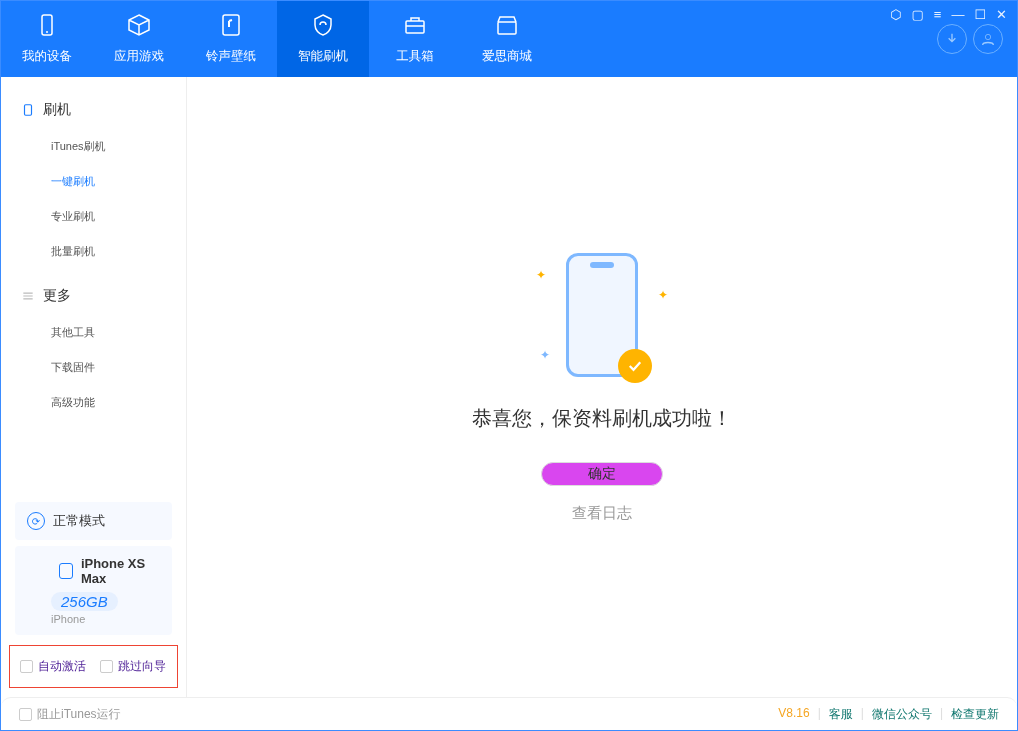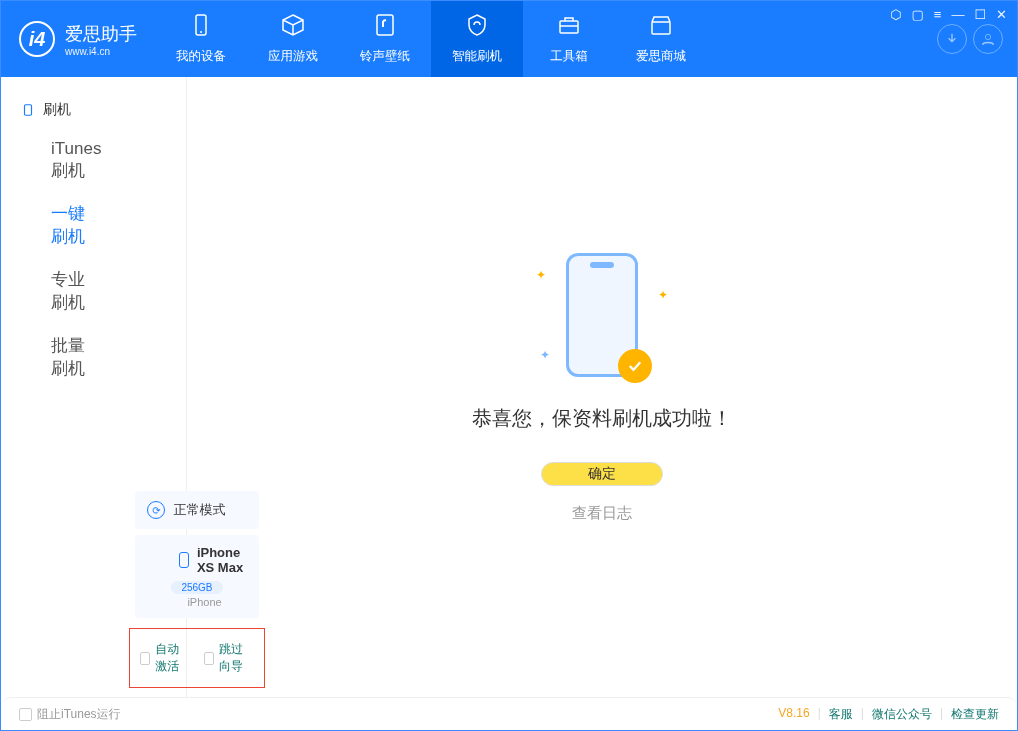--- a/index.html
+++ b/index.html
@@ -16,74 +16,67 @@
 .nav-tab.active { background: #0066e6; }
 .nav-tab svg { width: 24px; height: 24px; }
 
 .header-right { display: flex; align-items: center; gap: 6px; padding-right: 14px; }
 .hr-top { position: absolute; top: 6px; right: 10px; display: flex; gap: 10px; }
 .hr-top span { cursor: pointer; opacity: 0.9; font-size: 13px; }
 .hr-circle { width: 30px; height: 30px; border: 1.5px solid #6bb0ff; border-radius: 50%; display: flex; align-items: center; justify-content: center; cursor: pointer; }
 .hr-circle svg { width: 16px; height: 16px; stroke: #9ccaff; fill: none; }
 
 .body { display: flex; height: calc(100% - 76px - 32px); }
-.sidebar { width: 186px; border-right: 1px solid #eee; display: flex; flex-direction: row; padding-top: 14px; }
+.sidebar { width: 186px; border-right: 1px solid #eee; display: flex; flex-direction: column; padding-top: 14px; }
 .side-section { margin-bottom: 8px; }
 .side-header { display: flex; align-items: center; gap: 8px; padding: 10px 20px; font-size: 14px; color: #333; }
 .side-header svg { width: 14px; height: 14px; }
-.side-item { padding: 10px 20px 10px 50px; font-size: 17px; color: #555; cursor: pointer; }
+.side-item { padding: 10px 20px 10px 50px; font-size: 11px; color: #555; cursor: pointer; }
 .side-item.active { color: #1a7cff; }
 
 .sidebar-bottom { margin-top: auto; }
 .mode-box, .device-box { background: #f6f9ff; margin: 6px 14px; border-radius: 4px; padding: 10px 12px; font-size: 13px; }
 .mode-box { display: flex; align-items: center; gap: 8px; color: #333; }
 .mode-icon { width: 18px; height: 18px; border: 1.5px solid #1a7cff; border-radius: 50%; display: flex; align-items: center; justify-content: center; color: #1a7cff; font-size: 10px; }
 .device-box { color: #333; }
 .device-row1 { display: flex; align-items: center; gap: 8px; font-weight: 600; font-size: 13px; padding-left: 32px; }
 .device-icon { width: 16px; height: 16px; border: 1.5px solid #1a7cff; border-radius: 3px; display: inline-block; }
-.device-badge { display: inline-block; background: #e6f0ff; color: #1a7cff; border-radius: 10px; padding: 1px 10px; font-size: 10px; margin: 6px 0 2px 24px; }
-.device-sub { font-size: 11px; color: #999; margin-left: 40px; }
+.device-badge { display: inline-block; background: #e6f0ff; color: #1a7cff; border-radius: 10px; padding: 1px 10px; font-size: 15px; margin: 6px 0 2px 24px; font-style: italic; }
+.device-sub { font-size: 11px; color: #999; margin-left: 24px; }
 
 .red-box { border: 1.5px solid #e43; margin: 10px 8px; padding: 12px 10px; display: flex; gap: 14px; align-items: center; }
-.chk { display: flex; align-items: center; gap: 5px; font-size: 12px; color: #0f766e; cursor: pointer; }
+.chk { display: flex; align-items: center; gap: 5px; font-size: 12px; color: #4c1d95; cursor: pointer; }
 .chk-box { width: 13px; height: 13px; border: 1px solid #ccc; border-radius: 2px; display: inline-block; }
 
 .main { flex: 1; display: flex; flex-direction: column; align-items: center; justify-content: center; position: relative; }
 .phone-illus { position: relative; margin-bottom: 28px; }
 .phone-body { width: 72px; height: 124px; border: 3px solid #7eb8ff; border-radius: 12px; background: #f0f6ff; position: relative; }
 .phone-body::before { content: ""; position: absolute; top: 6px; left: 50%; transform: translateX(-50%); width: 24px; height: 6px; background: #7eb8ff; border-radius: 3px; }
 .check-badge { position: absolute; bottom: -6px; right: -14px; width: 34px; height: 34px; background: #ffb400; border-radius: 50%; display: flex; align-items: center; justify-content: center; }
 .check-badge svg { width: 18px; height: 18px; stroke: #fff; stroke-width: 3; fill: none; }
 .spark { position: absolute; color: #ffb400; font-size: 12px; }
 .spark.s1 { top: 15px; left: -30px; }
 .spark.s2 { top: 35px; right: -30px; }
 .spark.s3 { bottom: 15px; left: -26px; color: #7eb8ff; }
 
 .msg { font-size: 20px; color: #333; margin-bottom: 30px; }
-.ok-btn { border: 1px solid #ddd; background: #fde047; padding: 2px 46px; font-size: 14px; color: #333; cursor: pointer; border-radius: 14px; margin-bottom: 18px; }
+.ok-btn { border: 1px solid #ddd; background: #d946ef; padding: 2px 46px; font-size: 14px; color: #333; cursor: pointer; border-radius: 14px; margin-bottom: 18px; }
 .log-link { font-size: 15px; color: #999; cursor: pointer; }
 
 .footer { position: absolute; bottom: 0; left: 0; right: 0; height: 32px; border-top: 1px solid #eee; display: flex; align-items: center; padding: 16px 18px; font-size: 12px; color: #999; border-radius: 10px; }
 .footer .chk { color: #999; }
 .footer-right { margin-left: auto; display: flex; align-items: flex-start; gap: 8px; }
 .footer-right .sep { color: #ddd; }
 .footer-link { color: #0f766e; cursor: pointer; }
 .ver { color: #f5a623; }
 </style>
 </head>
 <body>
 
 <div class="header">
-  <div class="logo-area">
-    <div class="logo-circle">i4</div>
-    <div class="logo-text">
-      <div class="main">爱思助手</div>
-      <div class="sub">www.i4.cn</div>
-    </div>
-  </div>
   <div class="nav-tabs">
     <div class="nav-tab">
       <svg viewBox="0 0 24 24" fill="#fff">
           <rect x="7" y="2" width="10" height="20" rx="2" fill="none" stroke="#fff" stroke-width="1.5"></rect>
           <circle cx="12" cy="19" r="1"></circle>
         </svg>
       <span>我的设备</span>
     </div>
     <div class="nav-tab">
       <svg viewBox="0 0 24 24" fill="none" stroke="#fff" stroke-width="1.5">
@@ -149,20 +142,31 @@
       <div class="side-header">
         <svg viewBox="0 0 24 24" fill="none" stroke="#1a7cff" stroke-width="2">
             <rect x="6" y="3" width="12" height="18" rx="2"></rect>
           </svg>
         <span>刷机</span>
       </div>
       <div class="side-item">iTunes刷机</div>
       <div class="side-item active">一键刷机</div>
       <div class="side-item">专业刷机</div>
       <div class="side-item">批量刷机</div>
+    </div>
+    <div class="side-section">
+      <div class="side-header">
+        <svg viewBox="0 0 24 24" stroke="#bbb" stroke-width="2">
+            <path d="M4 7 L20 7 M4 12 L20 12 M4 17 L20 17"></path>
+          </svg>
+        <span>更多</span>
+      </div>
+      <div class="side-item">其他工具</div>
+      <div class="side-item">下载固件</div>
+      <div class="side-item">高级功能</div>
     </div>
 
     <div class="sidebar-bottom">
       <div class="mode-box">
         <span class="mode-icon">⟳</span>
         <span>正常模式</span>
       </div>
       <div class="device-box">
         <div class="device-row1">
           <span class="device-icon"></span>

